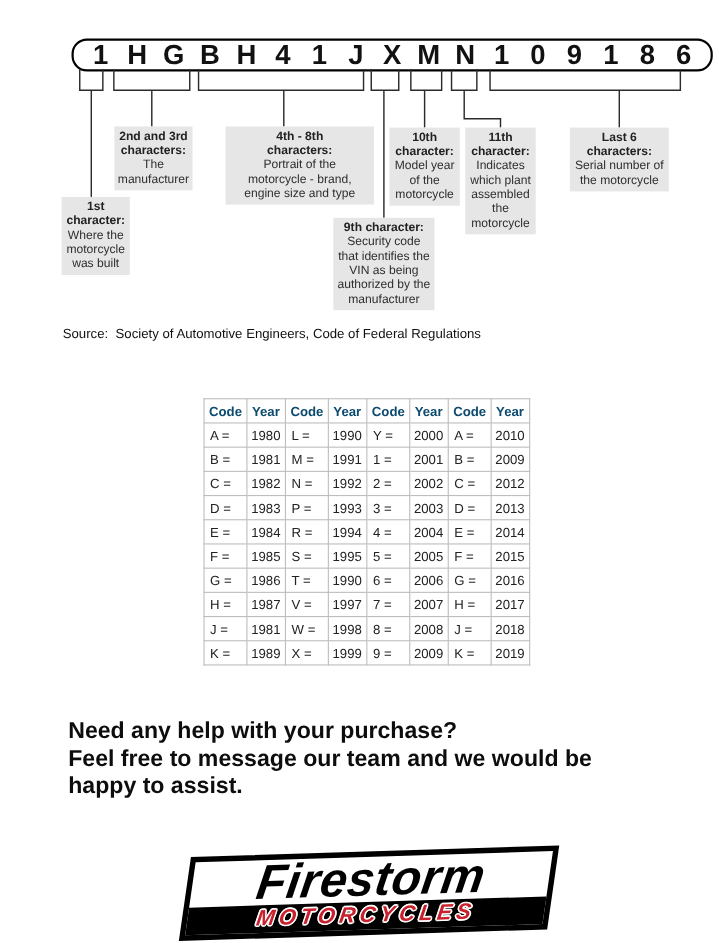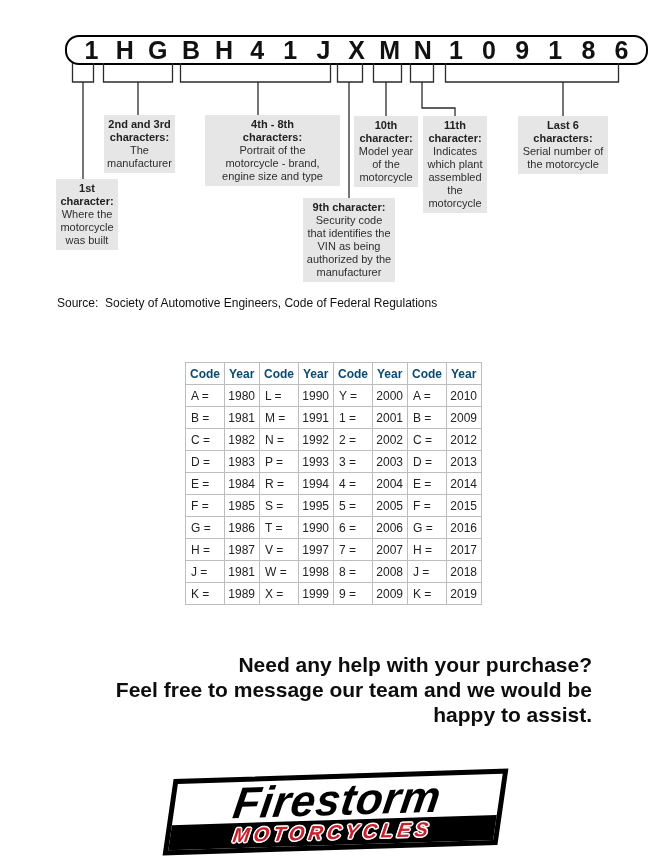--- a/index.html
+++ b/index.html
@@ -45,21 +45,21 @@
   .year-table th,.year-table td{
     border:1px solid var(--table-border,#bdbdbd);
     font-size:12px;height:22px;box-sizing:border-box;color:#222;
   }
   .year-table th{font-weight:bold;text-align:left;padding:2px 4px;color:#0c4a6e;}
   .year-table td.code{width:36px;text-align:left;padding-left:5px;}
   .year-table td.year{width:35px;text-align:right;padding-right:4px;}
   
   .help{
     position:absolute;top:652px;left:50%;transform:translateX(-50%);
-    width:530px;text-align:right;font-weight:bold;font-size:21px;line-height:25px;color:#0d0d0d;
+    width:530px;text-align:left;font-weight:bold;font-size:21px;line-height:25px;color:#0d0d0d;
   }
   .help p{margin:0;}
   
   .logo{position:absolute;left:168px;top:774px;transform:rotate(-1.8deg);}
   .logo-shape{
     transform:skewX(-10deg);border:5px solid #000;background:#fff;width:325px;
   }
   .logo-brand{
     display:block;text-align:center;font-weight:bold;font-style:italic;
     font-size:44px;line-height:40px;letter-spacing:0.5px;color:#000;padding-top:1px;

